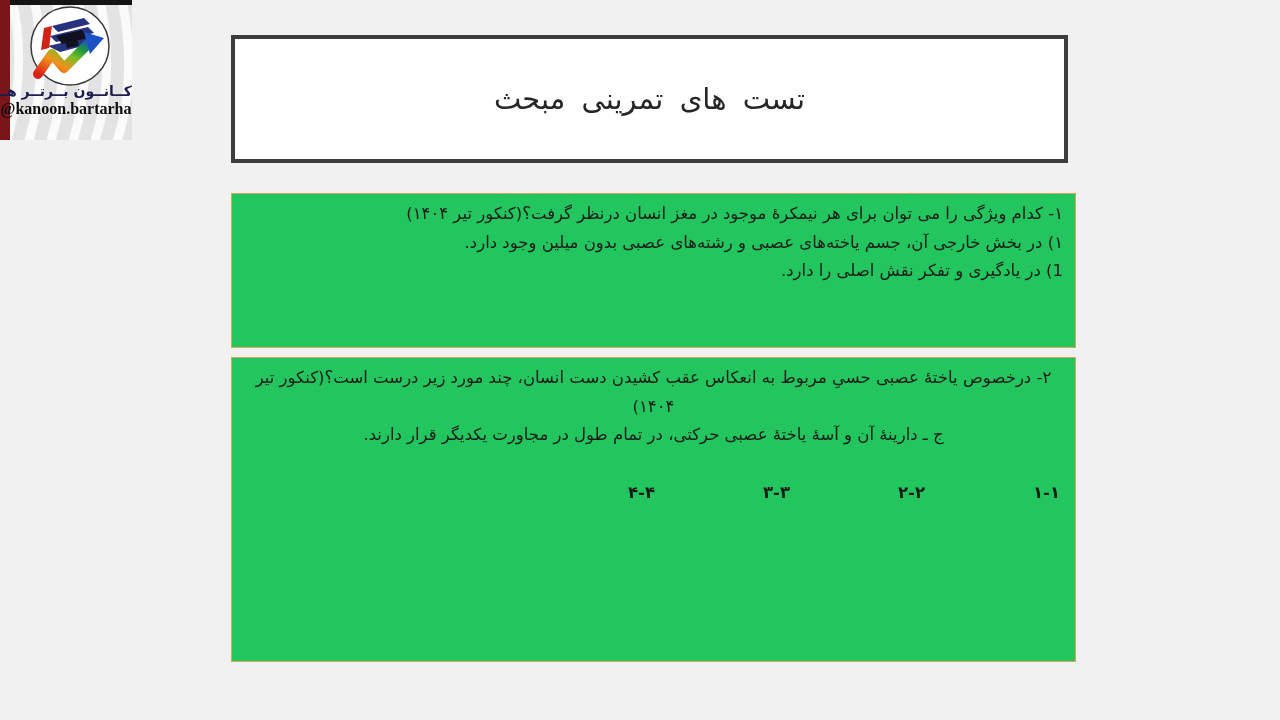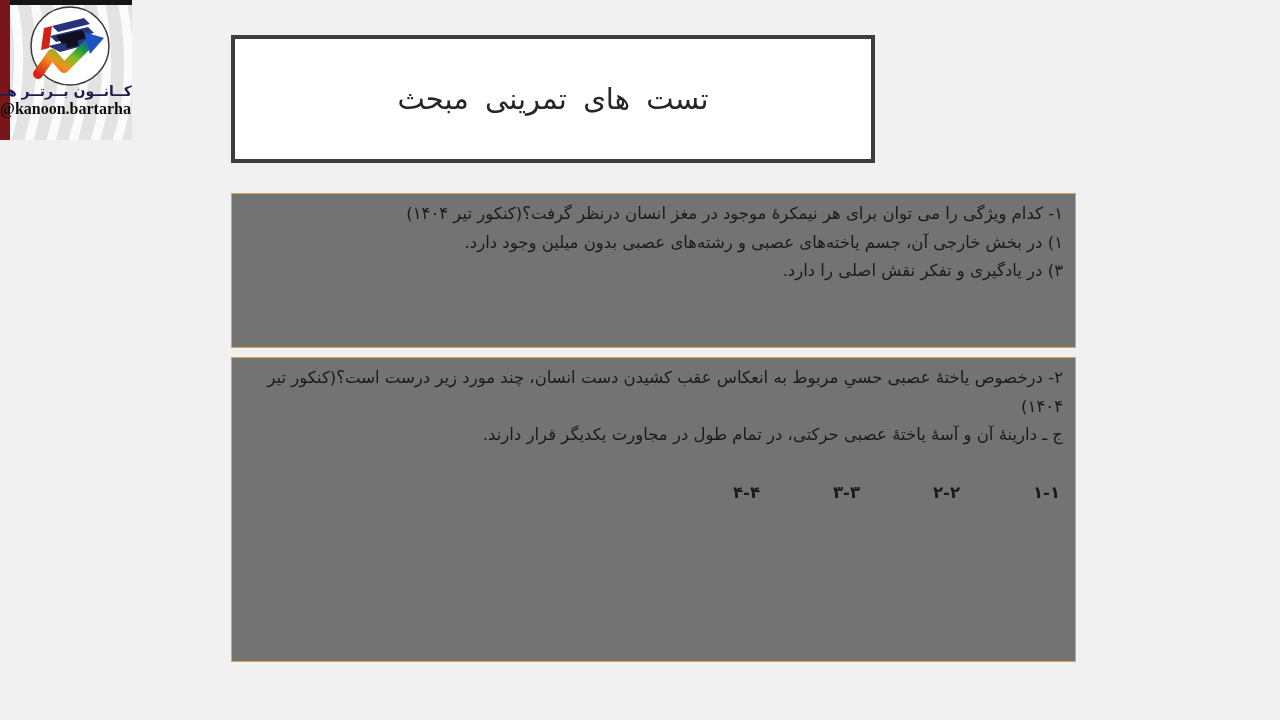--- a/index.html
+++ b/index.html
@@ -15,57 +15,57 @@
   .watermark { position:absolute; left:0; top:0; width:132px; height:140px; }
   .watermark svg { position:absolute; left:0; top:0; }
   .wm-name {
     position:absolute; left:0; top:83px; width:132px;
     text-align:center; direction:rtl;
     font-size:14px; font-weight:bold; color:#1b1d4e;
     letter-spacing:0;
     white-space:nowrap;
   }
   .wm-handle {
-    position:absolute; left:0; top:100px; width:120px;
+    position:absolute; left:0; top:100px; width:132px;
     text-align:center;
     font-family:"Liberation Serif", serif;
     font-size:16px; font-weight:bold; color:#0d0d0d;
     white-space:nowrap;
   }
 
   
   .title-box {
-    position:absolute; left:231px; top:35px; width:644px; height:128px;
+    position:absolute; left:231px; top:35px; width:837px; height:128px;
     background:#ffffff; border:4px solid #3d3d3d;
     display:flex; align-items:center; justify-content:center;
   }
   .title-text {
     direction:rtl;
     font-size:29px; color:#262626; word-spacing:7px;
   }
 
   
   .qbox {
     position:absolute; left:231px; width:845px;
-    background:#737373; border:1px solid #dba65c;
+    background:#22c55e; border:1px solid #dba65c;
     direction:rtl; text-align:right;
     color:#1a1a1a; font-size:16.5px; line-height:28.5px;
     padding:6px 12px 0 12px;
   }
   .qbox-1 { top:193px; height:155px; }
-  .qbox-2 { top:357px; height:305px; }
+  .qbox-2 { top:357px; height:305px;text-align:center; }
 
   .qline { direction:rtl; }
 
   .answers {
     display:flex; flex-direction:row; gap:73px;
     margin-top:29px; padding-right:3px;
     font-weight:bold; font-size:16.5px;
   }
-  .answer-option { direction:rtl; unicode-bidi:isolate; }
+  .answer-option { direction:rtl; unicode-bidi:isolate;margin-left:35px; }
 </style>
 </head>
 <body>
 
 <div class="page">
 
   <div class="watermark">
     <svg width="132" height="140" viewBox="0 0 132 140">
 
       <rect x="0" y="0" width="132" height="140" fill="#e3e3e4"></rect>
@@ -112,21 +112,21 @@
     <div class="wm-handle">@kanoon.bartarha</div>
   </div>
 
   <div class="title-box">
     <div class="title-text">تست های تمرینی مبحث</div>
   </div>
 
   <div class="qbox qbox-1">
     <div class="qline">۱- کدام ویژگی را می توان برای هر نیمکرهٔ موجود در مغز انسان درنظر گرفت؟(کنکور تیر ۱۴۰۴)</div>
     <div class="qline">۱) در بخش خارجی آن، جسم یاخته‌های عصبی و رشته‌های عصبی بدون میلین وجود دارد.</div>
-    <div class="qline">۳) در یادگیری و تفکر نقش اصلی را دارد.</div>
+    <div class="qline">1) در یادگیری و تفکر نقش اصلی را دارد.</div>
   </div>
 
   <div class="qbox qbox-2">
     <div class="qline">۲- درخصوص یاختهٔ عصبی حسیِ مربوط به انعکاس عقب کشیدن دست انسان، چند مورد زیر درست است؟(کنکور تیر ۱۴۰۴)</div>
     <div class="qline">ج ـ دارینهٔ آن و آسهٔ یاختهٔ عصبی حرکتی، در تمام طول در مجاورت یکدیگر قرار دارند.</div>
     <div class="answers">
       <span class="answer-option">۱-۱</span>
       <span class="answer-option">۲-۲</span>
       <span class="answer-option">۳-۳</span>
       <span class="answer-option">۴-۴</span>

